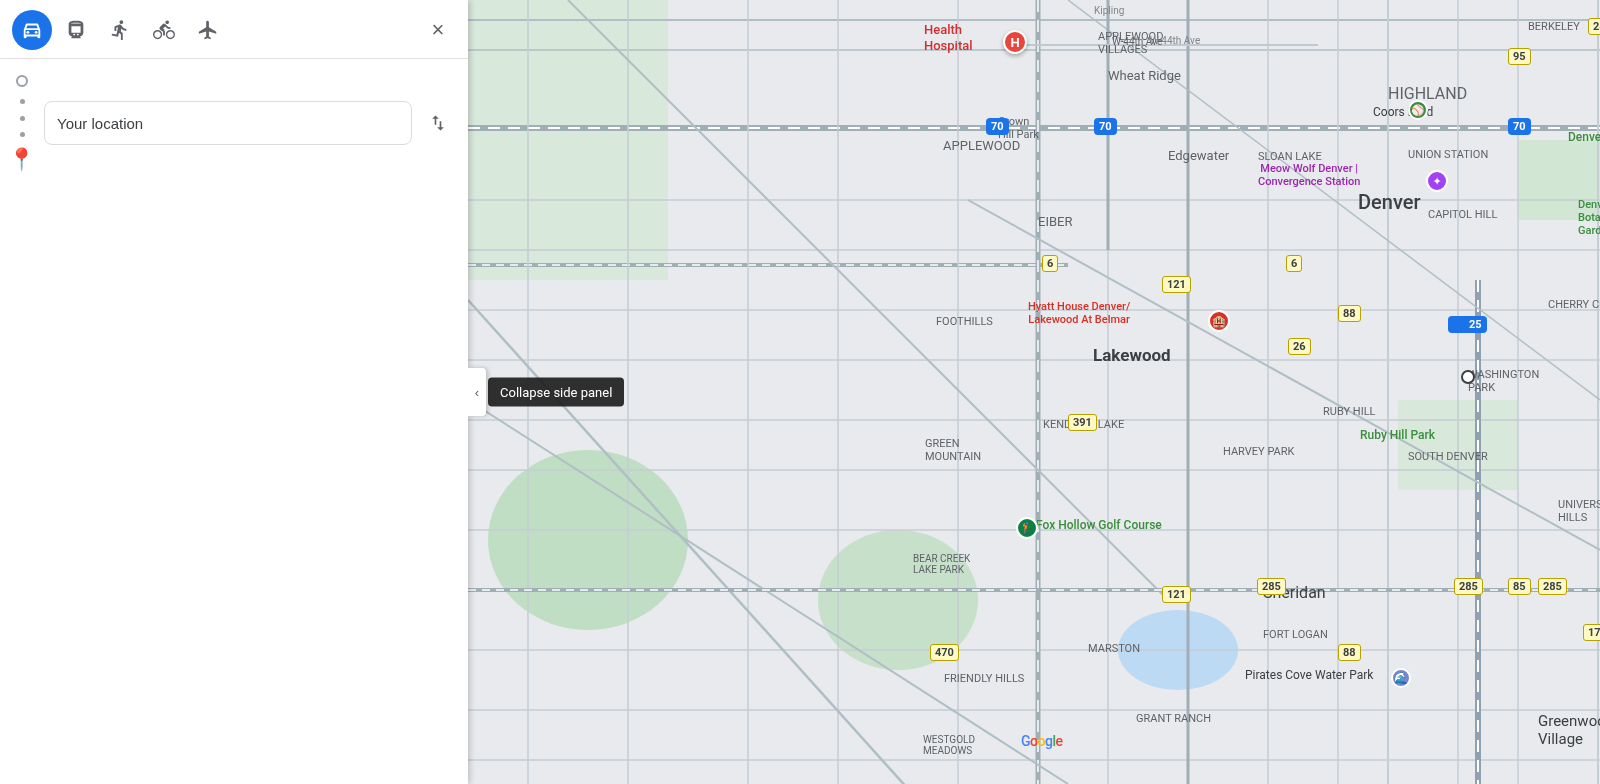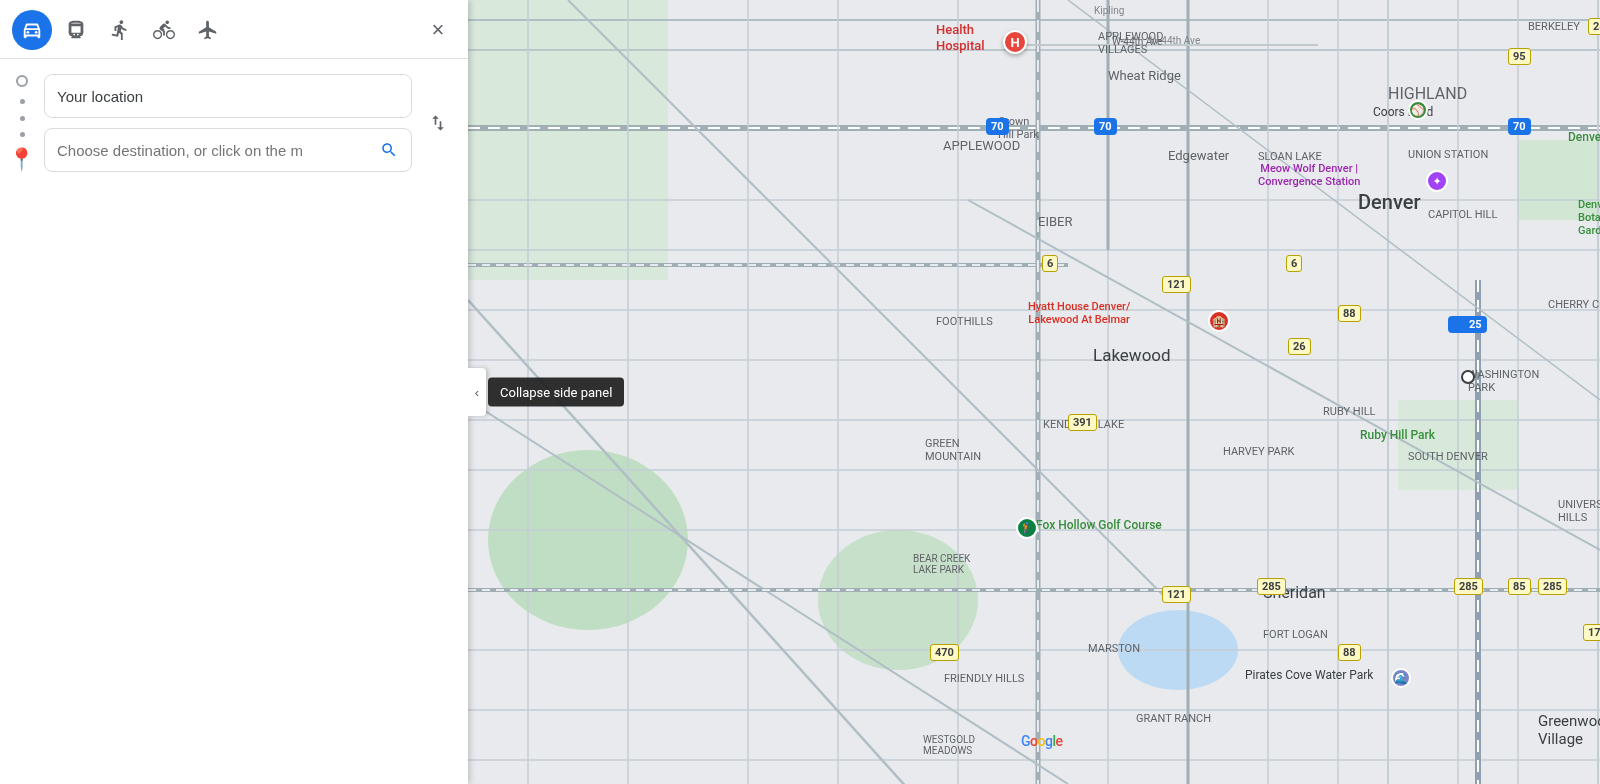--- a/index.html
+++ b/index.html
@@ -334,28 +334,20 @@
   <div id="inputs-area">
     <div id="inputs-dots">
       <div class="dot-circle"></div>
       <div class="dot-small"></div>
       <div class="dot-small"></div>
       <div class="dot-small"></div>
       <div class="dot-pin">📍</div>
     </div>
     <div id="inputs-fields">
       <input class="location-input" type="text" value="Your location" placeholder="Your location" style="">
-      <div class="destination-wrapper">
-        <input class="location-input destination" type="text" value="" placeholder="Choose destination, or click on the m" style="">
-        <button class="search-icon-btn">
-          <svg width="18" height="18" viewBox="0 0 24 24" fill="#1a73e8">
-              <path d="M15.5 14h-.79l-.28-.27C15.41 12.59 16 11.11 16 9.5 16 5.91 13.09 3 9.5 3S3 5.91 3 9.5 5.91 16 9.5 16c1.61 0 3.09-.59 4.23-1.57l.27.28v.79l5 4.99L20.49 19l-4.99-5zm-6 0C7.01 14 5 11.99 5 9.5S7.01 5 9.5 5 14 7.01 14 9.5 11.99 14 9.5 14z"></path>
-            </svg>
-        </button>
-      </div>
     </div>
     <button id="swap-btn" title="Swap start and destination">
       <svg width="20" height="20" viewBox="0 0 24 24" fill="#5f6368">
           <path d="M16 17.01V10h-2v7.01h-3L15 21l4-3.99h-3zM9 3L5 6.99h3V14h2V6.99h3L9 3z"></path>
         </svg>
     </button>
   </div>
 </div>
 
 <div id="map-area">
@@ -470,21 +462,21 @@
   
   <div class="map-label suburb" style="left:920px;top:84px;font-size:16px;">HIGHLAND</div>
   <div class="map-label suburb" style="left:940px;top:148px;font-size:11px;">UNION STATION</div>
   
   
   <div class="map-label suburb" style="left:1060px;top:20px;font-size:11px;">BERKELEY</div>
 
   
   <div class="map-label" style="left:795px;top:583px;font-size:16px;font-weight:400;color:#3c4043;">Sheridan</div>
   <div class="map-label" style="left:1070px;top:712px;font-size:15px;font-weight:400;color:#3c4043;">Greenwood<br>Village</div>
-  <div class="map-label" style="left:625px;top:345px;font-size:17px;font-weight:400;color:#3c4043;">Lakewood</div>
+  <div class="map-label" style="left:625px;top:345px;font-size:17px;font-weight:700;color:#3c4043;">Lakewood</div>
 
   
   <div class="map-label park" style="left:892px;top:428px;">Ruby Hill Park</div>
 
   
   <div class="map-label" style="left:905px;top:105px;font-size:12px;color:#3c4043;font-weight:400;">Coors Field</div>
   
   <div class="map-pin" style="left:940px;top:100px;">
     <div style="background:#388e3c;color:#fff;border-radius:50%;width:20px;height:20px;display:flex;align-items:center;justify-content:center;font-size:11px;border:2px solid #fff;">⚾</div>
   </div>
@@ -495,21 +487,21 @@
 
   
   <div class="map-label park" style="left:1110px;top:198px;font-size:11px;">Denver<br>Botanic<br>Gardens</div>
   
 
   
   <div class="map-label" style="left:790px;top:162px;font-size:11px;color:#9c27b0;font-weight:500;text-align:center;">Meow Wolf Denver |<br>Convergence Station</div>
   <div class="map-pin meow-pin" style="left:958px;top:170px;">✦</div>
 
   
-  <div class="map-label" style="left:468px;top:22px;font-size:13px;color:#d32f2f;font-weight:500;line-height:1.2;">Health<br>Hospital</div>
+  <div class="map-label" style="left:456px;top:22px;font-size:13px;color:#d32f2f;font-weight:500;line-height:1.2;">Health<br>Hospital</div>
   <div class="map-pin" style="left:535px;top:30px;">
     <div class="hospital-pin">H</div>
   </div>
 
   
   
 
   
   <div class="map-label hotel" style="left:560px;top:300px;font-size:11px;color:#d93025;font-weight:500;text-align:center;">Hyatt House Denver/<br>Lakewood At Belmar</div>
   <div class="map-pin hotel-pin" style="left:740px;top:310px;">🏨</div>

